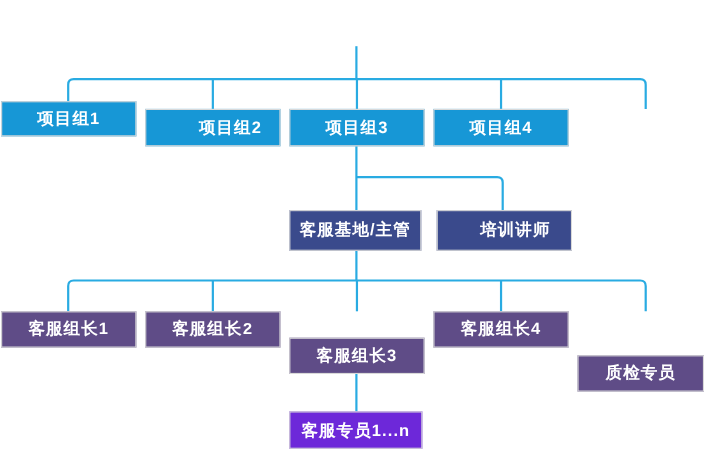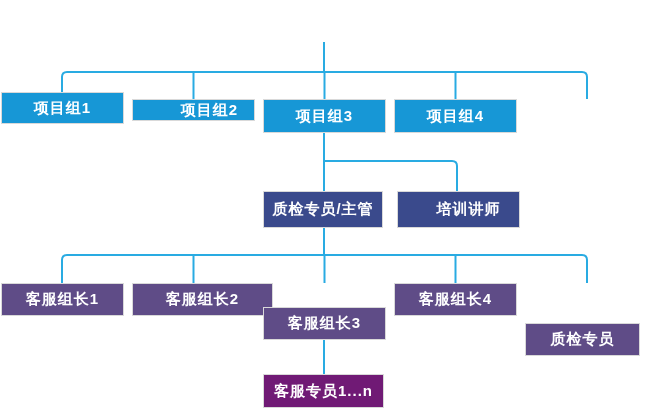--- a/index.html
+++ b/index.html
@@ -26,33 +26,33 @@
     font-size:15px;
     font-weight:bold;
     letter-spacing:1px;
     border:1px solid #d9d9d9;
     white-space:nowrap;
   }
   .root-fill    { background:#3A70A6; }
   .project-fill { background:#1797D6; }
   .mgmt-fill    { background:#3A4A8C; }
   .leader-fill  { background:#5F4C87; }
-  .agent-fill   { background:#701a75; }
+  .agent-fill   { background:#6d28d9; }
 
   
   .n-root    { left:262px; top:3px;   width:122px; height:39px; }
   .n-proj1   { left:1px;   top:81px;  width:123px; height:32px;margin-top:11px; }
-  .n-proj2   { left:132px; top:99px;  width:123px; height:22px;padding-left:32px; }
+  .n-proj2   { left:132px; top:99px;  width:123px; height:34px;padding-left:32px; }
   .n-proj3   { left:263px; top:99px;  width:123px; height:34px;text-align:center; }
   .n-proj4   { left:394px; top:99px;  width:123px; height:34px; }
   .n-proj5   { left:525px; top:99px;  width:123px; height:34px; }
   .n-manager { left:263px; top:191px; width:120px; height:37px; }
   .n-trainer { left:397px; top:191px; width:123px; height:37px;padding-left:20px; }
   .n-lead1   { left:1px;   top:283px; width:123px; height:33px; }
-  .n-lead2   { left:132px; top:283px; width:141px; height:33px; }
+  .n-lead2   { left:132px; top:283px; width:123px; height:33px;font-family:Liberation Mono, monospace; }
   .n-lead3   { left:263px; top:283px; width:123px; height:33px;margin-top:24px; }
   .n-lead4   { left:394px; top:283px; width:123px; height:33px; }
   .n-qa      { left:525px; top:283px; width:115px; height:33px;margin-top:40px; }
   .n-agent   { left:263px; top:374px; width:121px; height:34px; }
 </style>
 </head>
 <body>
 
 <div class="stage">
 
@@ -80,21 +80,21 @@
       <path d="M 324 316 V 374"></path>
     </g>
   </svg>
 
 
   <div class="node project-fill n-proj1">项目组1</div>
   <div class="node project-fill n-proj2">项目组2</div>
   <div class="node project-fill n-proj3">项目组3</div>
   <div class="node project-fill n-proj4">项目组4</div>
 
-  <div class="node mgmt-fill n-manager">质检专员/主管</div>
+  <div class="node mgmt-fill n-manager">客服基地/主管</div>
   <div class="node mgmt-fill n-trainer">培训讲师</div>
 
   <div class="node leader-fill n-lead1">客服组长1</div>
   <div class="node leader-fill n-lead2">客服组长2</div>
   <div class="node leader-fill n-lead3">客服组长3</div>
   <div class="node leader-fill n-lead4">客服组长4</div>
   <div class="node leader-fill n-qa">质检专员</div>
 
   <div class="node agent-fill n-agent">客服专员1...n</div>
 

